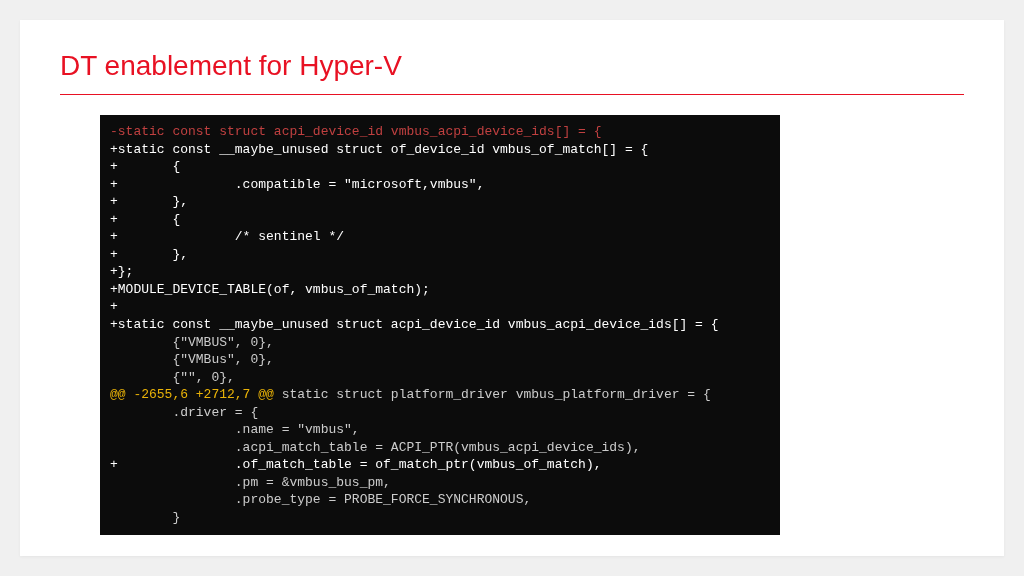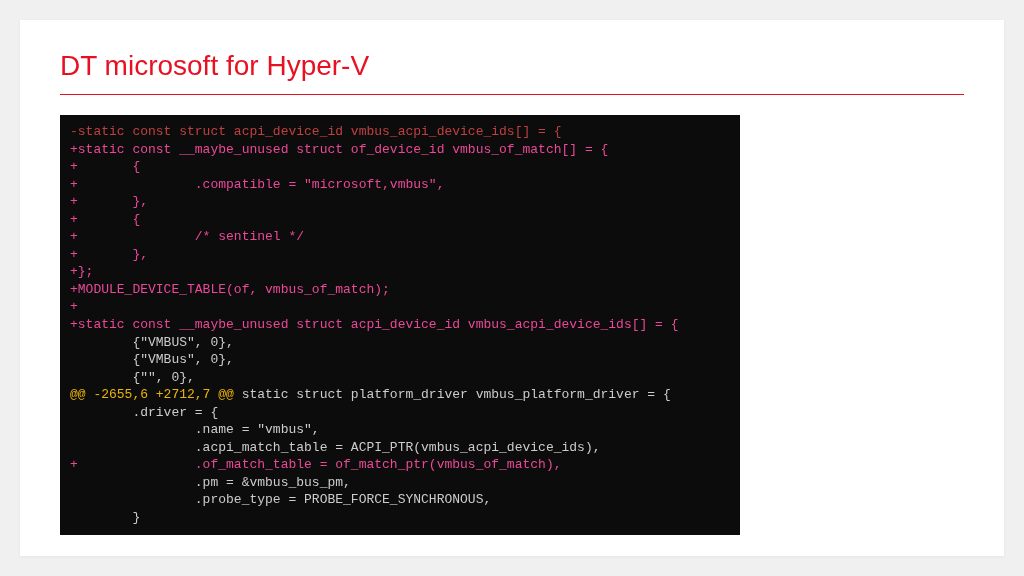--- a/index.html
+++ b/index.html
@@ -28,27 +28,28 @@
     margin-bottom: 20px;
   }
   .code-block {
     background: #0c0c0c;
     color: #cccccc;
     font-family: "Consolas", "Courier New", monospace;
     font-size: 13px;
     line-height: 1.35;
     padding: 8px 10px;
     width: 680px;
+    margin-left: 40px;
     white-space: pre;
     overflow: hidden;
   }
   .del   { color: #c04040; }
-  .add   { color: #ec4899; }
+  .add   { color: #ffffff; }
   .hunk  { color: #eab308; }
   .ctx   { color: #cccccc; }
 </style>
 </head>
 <body>
 
 <div class="slide">
-  <h1 class="title">DT microsoft for Hyper-V</h1>
+  <h1 class="title">DT enablement for Hyper-V</h1>
   <div class="code-block"><div class="del">-static const struct acpi_device_id vmbus_acpi_device_ids[] = {</div><div class="add">+static const __maybe_unused struct of_device_id vmbus_of_match[] = {</div><div class="add">+       {</div><div class="add">+               .compatible = "microsoft,vmbus",</div><div class="add">+       },</div><div class="add">+       {</div><div class="add">+               /* sentinel */</div><div class="add">+       },</div><div class="add">+};</div><div class="add">+MODULE_DEVICE_TABLE(of, vmbus_of_match);</div><div class="add">+</div><div class="add">+static const __maybe_unused struct acpi_device_id vmbus_acpi_device_ids[] = {</div><div class="ctx">        {"VMBUS", 0},</div><div class="ctx">        {"VMBus", 0},</div><div class="ctx">        {"", 0},</div><div><span class="hunk">@@ -2655,6 +2712,7 @@</span><span class="ctx"> static struct platform_driver vmbus_platform_driver = {</span></div><div class="ctx">        .driver = {</div><div class="ctx">                .name = "vmbus",</div><div class="ctx">                .acpi_match_table = ACPI_PTR(vmbus_acpi_device_ids),</div><div class="add">+               .of_match_table = of_match_ptr(vmbus_of_match),</div><div class="ctx">                .pm = &amp;vmbus_bus_pm,</div><div class="ctx">                .probe_type = PROBE_FORCE_SYNCHRONOUS,</div><div class="ctx">        }</div></div>
 </div>
 
 </body></html>

